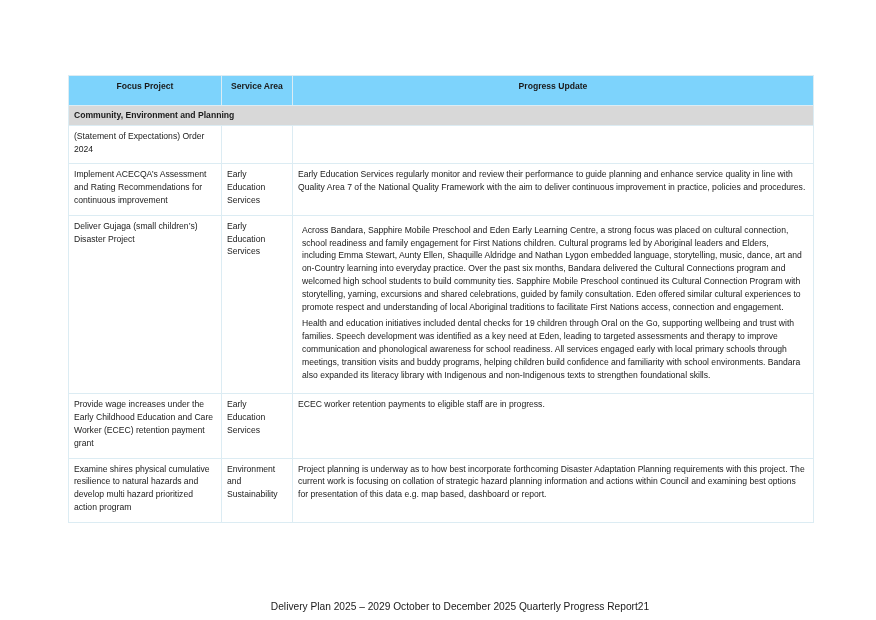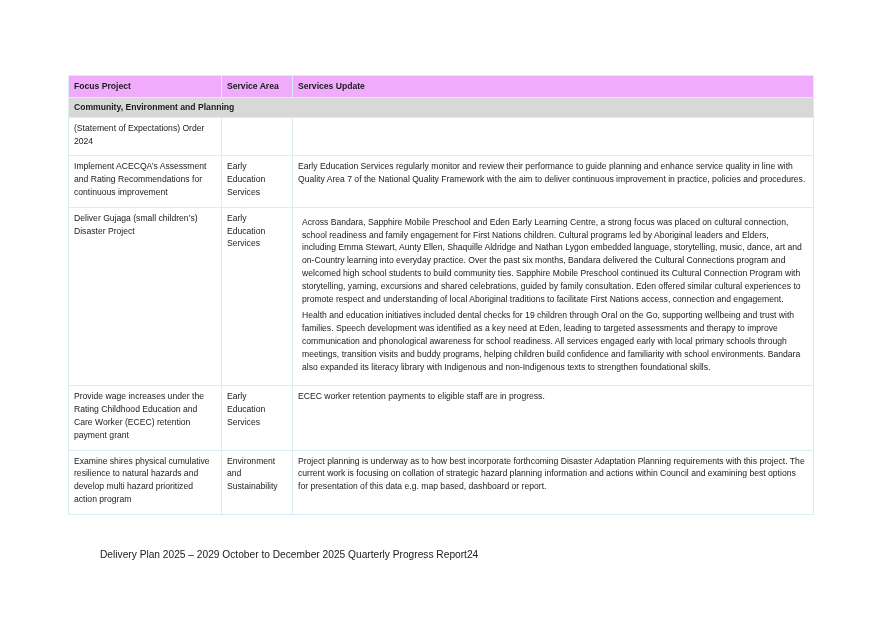--- a/index.html
+++ b/index.html
@@ -13,49 +13,49 @@
       font-size: 8.6px; line-height: 12.8px;
     }
     .page-table td, .page-table th {
       border: 1px solid #dcecf3;
       vertical-align: top;
       padding: 3px 5px 3px 5px;
       text-align: left;
       word-wrap: break-word;
     }
     .page-table th {
-      background: #f0abfc; font-weight: bold; height: 14px; padding-top: 4px; padding-bottom: 3px;
+      background: #7dd3fc; font-weight: bold; height: 14px; padding-top: 4px; padding-bottom: 11px; text-align: center;
     }
     .section-row td {
       background: #d8d8d8; font-weight: bold; padding-top: 3px; padding-bottom: 3px;
     }
     .col1 { width: 153px; }
     .col2 { width: 71px; }
     .col3 { width: auto; }
     .row td { padding-top: 4px; padding-bottom: 8px; }
     .progress-text p { margin: 4px; }
     .footer {
-      position: absolute; top: 549px; left: 100px; right: 56px;
-      font-size: 10.2px; display: flex; justify-content: flex-start;
+      position: absolute; top: 601px; left: 100px; right: 56px;
+      font-size: 10.2px; display: flex; justify-content: center;
     }
   </style>
 </head>
 <body>
 
 <table class="page-table">
   <colgroup>
     <col class="col1">
       <col class="col2">
       <col class="col3">
   </colgroup>
   <thead>
     <tr>
       <th>Focus Project</th>
       <th>Service Area</th>
-      <th>Services Update</th>
+      <th>Progress Update</th>
     </tr>
   </thead>
   <tbody>
     <tr class="section-row">
       <td colspan="3">Community, Environment and Planning</td>
     </tr>
 
     <tr class="row">
       <td>(Statement of Expectations) Order 2024</td>
       <td></td>
@@ -72,29 +72,29 @@
       <td>Deliver Gujaga (small children’s) Disaster Project</td>
       <td>Early Education Services</td>
       <td class="progress-text">
         <p>Across Bandara, Sapphire Mobile Preschool and Eden Early Learning Centre, a strong focus was placed on cultural connection, school readiness and family engagement for First Nations children. Cultural programs led by Aboriginal leaders and Elders, including Emma Stewart, Aunty Ellen, Shaquille Aldridge and Nathan Lygon embedded language, storytelling, music, dance, art and on-Country learning into everyday practice. Over the past six months, Bandara delivered the Cultural Connections program and welcomed high school students to build community ties. Sapphire Mobile Preschool continued its Cultural Connection Program with storytelling, yarning, excursions and shared celebrations, guided by family consultation. Eden offered similar cultural experiences to promote respect and understanding of local Aboriginal traditions to facilitate First Nations access, connection and engagement.</p>
         <p>Health and education initiatives included dental checks for 19 children through Oral on the Go, supporting wellbeing and trust with families. Speech development was identified as a key need at Eden, leading to targeted assessments and therapy to improve communication and phonological awareness for school readiness. All services engaged early with local primary schools through meetings, transition visits and buddy programs, helping children build confidence and familiarity with school environments. Bandara also expanded its literacy library with Indigenous and non-Indigenous texts to strengthen foundational skills.</p>
       </td>
     </tr>
 
 
     <tr class="row">
-      <td>Provide wage increases under the Rating Childhood Education and Care Worker (ECEC) retention payment grant</td>
+      <td>Provide wage increases under the Early Childhood Education and Care Worker (ECEC) retention payment grant</td>
       <td>Early Education Services</td>
       <td>ECEC worker retention payments to eligible staff are in progress.</td>
     </tr>
 
     <tr class="row">
       <td>Examine shires physical cumulative resilience to natural hazards and develop multi hazard prioritized action program</td>
       <td>Environment and Sustainability</td>
       <td>Project planning is underway as to how best incorporate forthcoming Disaster Adaptation Planning requirements with this project. The current work is focusing on collation of strategic hazard planning information and actions within Council and examining best options for presentation of this data e.g. map based, dashboard or report.</td>
     </tr>
   </tbody>
 </table>
 
 <div class="footer">
   <span>Delivery Plan 2025 – 2029 October to December 2025 Quarterly Progress Report</span>
-  <span>24</span>
+  <span>21</span>
 </div>
 
 </body></html>

